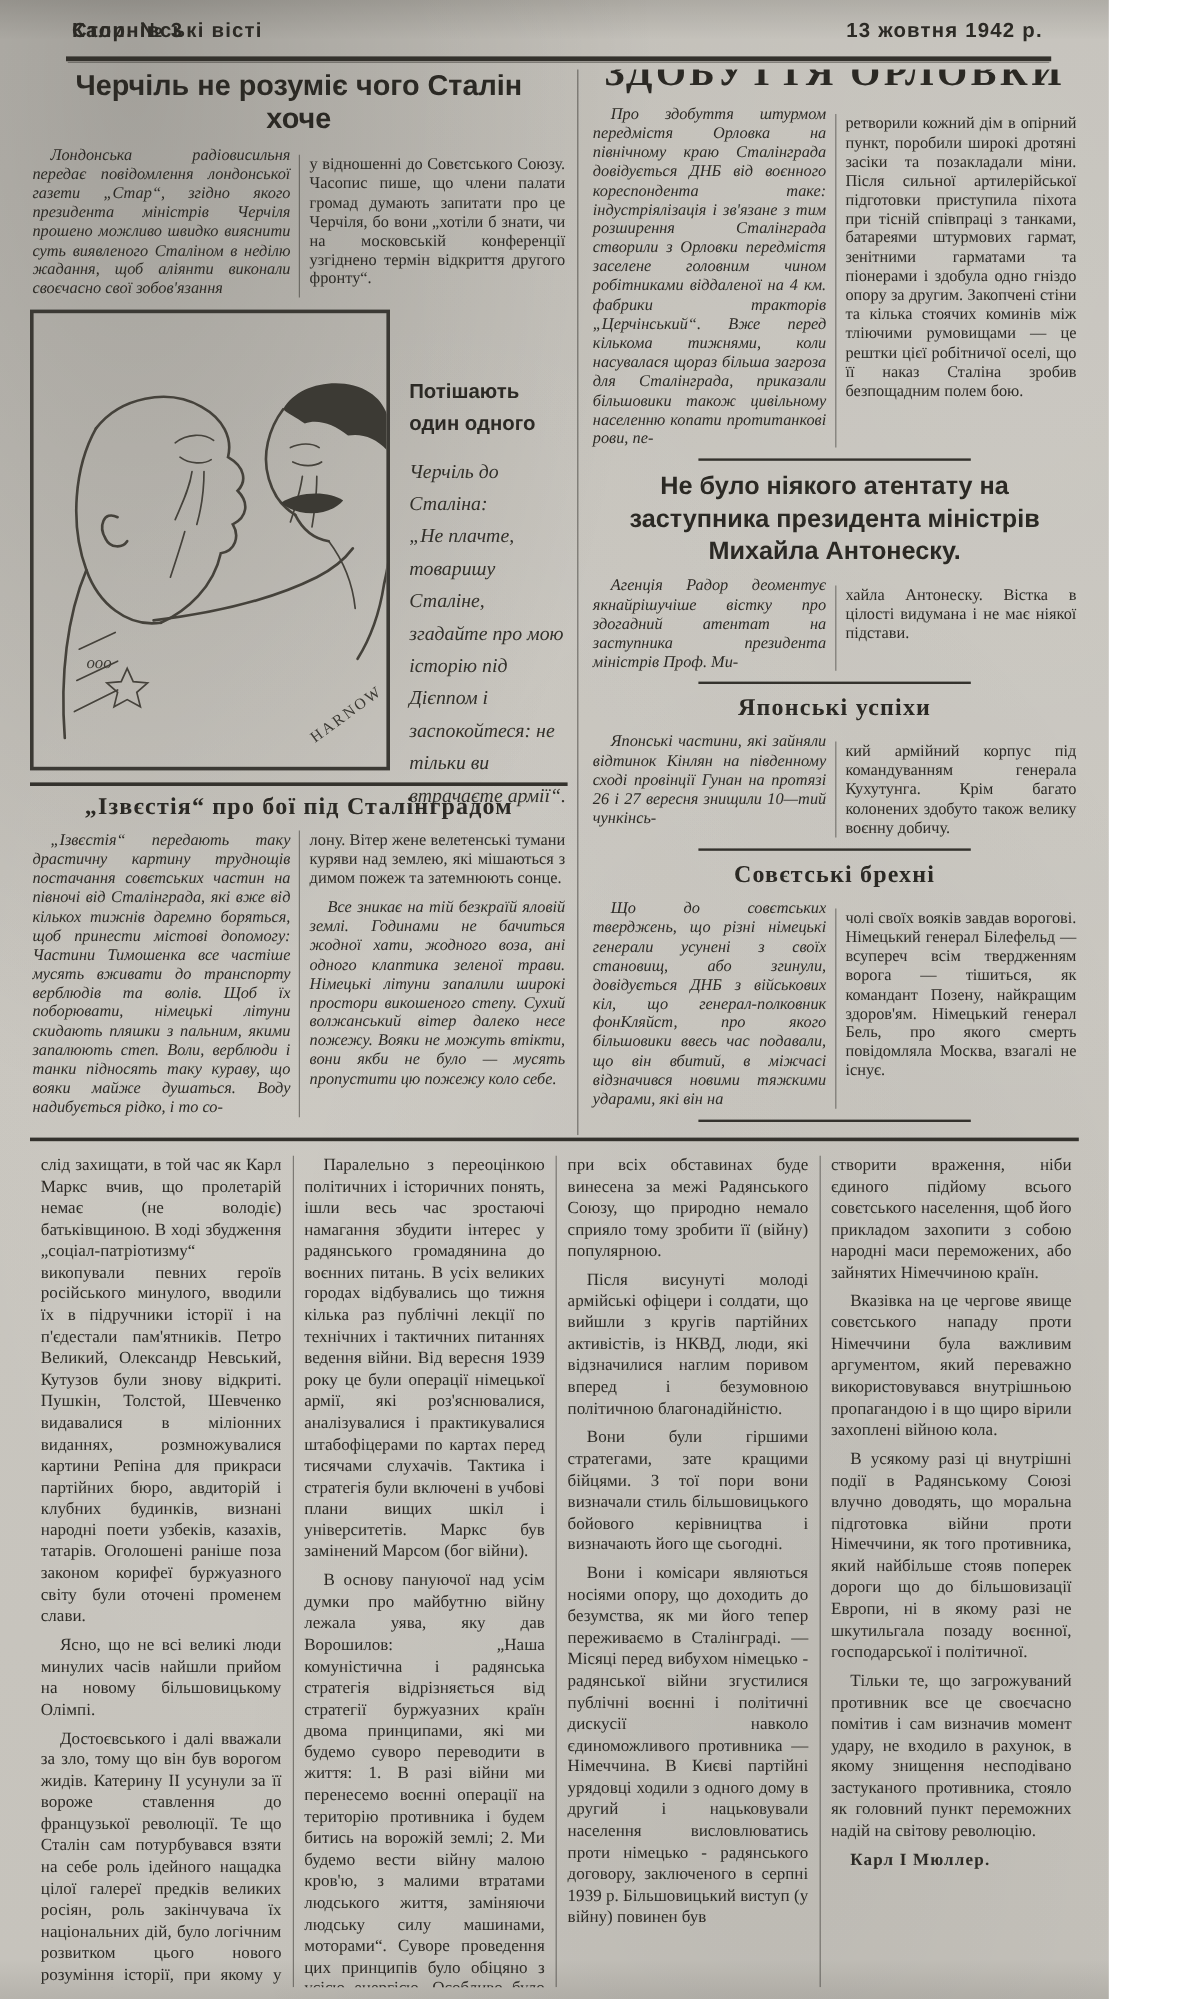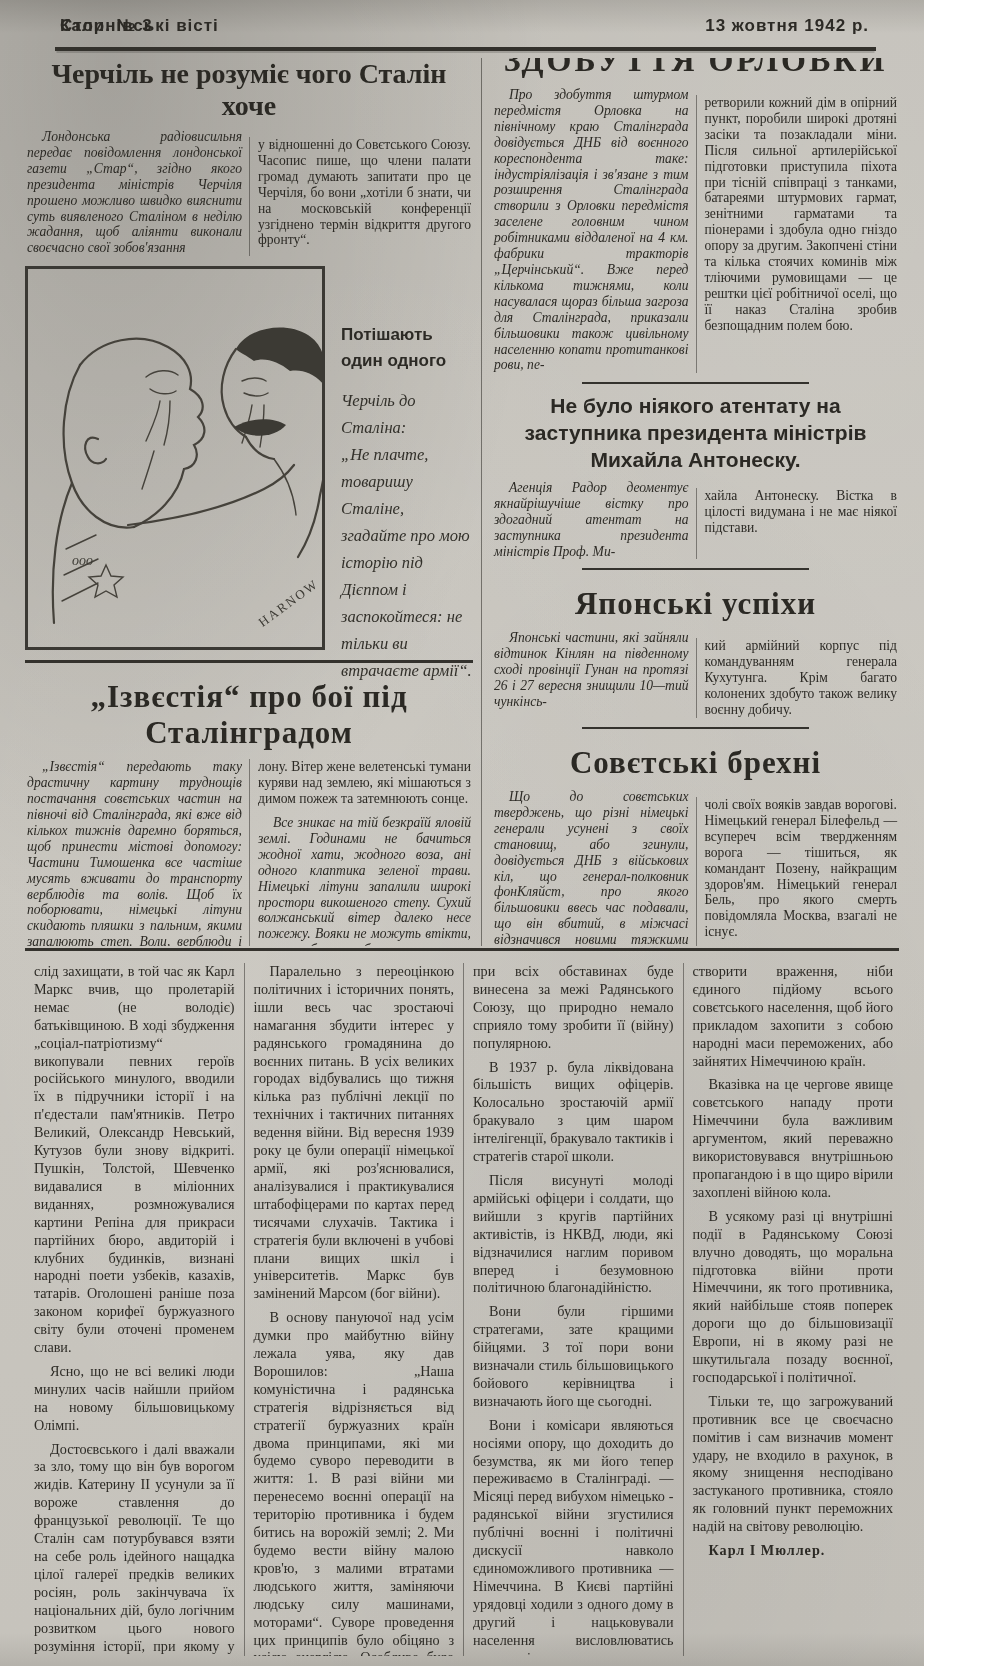--- a/index.html
+++ b/index.html
@@ -23,22 +23,22 @@
   }
   .masthead-row .center{position:absolute; left:0; right:14%; text-align:left;}
   .header-rule{position:absolute; top:47px; left:55px; right:48px; height:4px; background:#33312c;
     box-shadow:0 3px 0 -1.5px rgba(51,49,44,.45);}
   
   .content{position:absolute; top:58px; left:25px; right:25px; height:888px; display:flex; overflow:hidden;}
   .left-half{width:448px; flex:none; padding-right:8px;}
   .right-half{flex:1; border-left:1px solid rgba(44,42,37,.55); padding-left:10px; margin-top:-16px;}
   
   .hl{margin:0; text-align:center; color:#2b2924;}
-  .hl-sans{font-family:Liberation Serif, serif; font-weight:bold; font-size:28px; letter-spacing:0; margin:0 13px 7px;}
-  .hl-serif{font-weight:bold; font-size:31px; letter-spacing:1px; margin:16px 0 8px;}
+  .hl-sans{font-family:Liberation Sans, sans-serif; font-weight:bold; font-size:24px; letter-spacing:0; margin:0 13px 7px;}
+  .hl-serif{font-weight:bold; font-size:20px; letter-spacing:1px; margin:6px 0 8px;}
   .hl-big{font-size:32px; letter-spacing:3px; margin:0 0 8px;}
   .hl-two{font-family:"Liberation Sans",sans-serif; font-weight:bold; font-size:21px; line-height:1.28; margin:0 0 6px;}
   
   .twocol{display:flex; align-items:stretch;}
   .twocol > .col{width:50%; box-sizing:border-box; padding:0 7px 0 2px;}
   .twocol > .col + .col{border-left:1px solid rgba(44,42,37,.5); padding:0 2px 0 8px;}
   .body-text p{font-size:13.6px; line-height:15.9px; text-align:justify; margin:0;}
   .body-text p + p{margin-top:8px;}
   .ind{text-indent:15px;font-style:italic;}
   
@@ -202,21 +202,20 @@
       <p class="cont">слід захищати, в той час як Карл Маркс вчив, що пролетарій немає (не володіє) батьківщиною. В ході збудження „соціал-патріотизму“ викопували певних героїв російського минулого, вводили їх в підручники історії і на п'єдестали пам'ятників. Петро Великий, Олександр Невський, Кутузов були знову відкриті. Пушкін, Толстой, Шевченко видавалися в міліонних виданнях, розмножувалися картини Репіна для прикраси партійних бюро, авдиторій і клубних будинків, визнані народні поети узбеків, казахів, татарів. Оголошені раніше поза законом корифеї буржуазного світу були оточені променем слави.</p>
       <p>Ясно, що не всі великі люди минулих часів найшли прийом на новому більшовицькому Олімпі.</p>
       <p>Достоєвського і далі вважали за зло, тому що він був ворогом жидів. Катерину II усунули за її вороже ставлення до французької революції. Те що Сталін сам потурбувався взяти на себе роль ідейного нащадка цілої галереї предків великих росіян, роль закінчувача їх національних дій, було логічним розвитком цього нового розуміння історії, при якому у молодої більшовицької ґенерації відмовився працювати розум, а на старих найшов сміх.</p>
     </div>
     <div class="essay-col">
       <p>Паралельно з переоцінкою політичних і історичних понять, ішли весь час зростаючі намагання збудити інтерес у радянського громадянина до воєнних питань. В усіх великих городах відбувались що тижня кілька раз публічні лекції по технічних і тактичних питаннях ведення війни. Від вересня 1939 року це були операції німецької армії, які роз'яснювалися, аналізувалися і практикувалися штабофіцерами по картах перед тисячами слухачів. Тактика і стратегія були включені в учбові плани вищих шкіл і університетів. Маркс був замінений Марсом (бог війни).</p>
       <p>В основу пануючої над усім думки про майбутню війну лежала уява, яку дав Ворошилов: „Наша комуністична і радянська стратегія відрізняється від стратегії буржуазних країн двома принципами, які ми будемо суворо переводити в життя: 1. В разі війни ми перенесемо воєнні операції на територію противника і будем битись на ворожій землі; 2. Ми будемо вести війну малою кров'ю, з малими втратами людського життя, заміняючи людську силу машинами, моторами“. Суворе проведення цих принципів було обіцяно з усією енергією. Особливо було встановлено, що майбутня війна</p>
     </div>
     <div class="essay-col">
       <p class="cont">при всіх обставинах буде винесена за межі Радянського Союзу, що природно немало сприяло тому зробити її (війну) популярною.</p>
-      <p>В 1937 р. була ліквідована більшість вищих офіцерів. Колосально зростаючій армії бракувало з цим шаром інтелігенції, бракувало тактиків і стратегів старої школи.</p>
       <p>Після висунуті молоді армійські офіцери і солдати, що вийшли з кругів партійних активістів, із НКВД, люди, які відзначилися наглим поривом вперед і безумовною політичною благонадійністю.</p>
       <p>Вони були гіршими стратегами, зате кращими бійцями. З тої пори вони визначали стиль більшовицького бойового керівництва і визначають його ще сьогодні.</p>
       <p>Вони і комісари являються носіями опору, що доходить до безумства, як ми його тепер переживаємо в Сталінграді. — Місяці перед вибухом німецько - радянської війни згустилися публічні воєнні і політичні дискусії навколо єдиноможливого противника — Німеччина. В Києві партійні урядовці ходили з одного дому в другий і нацьковували населення висловлюватись проти німецько - радянського договору, заключеного в серпні 1939 р. Більшовицький виступ (у війну) повинен був</p>
     </div>
     <div class="essay-col">
       <p class="cont">створити враження, ніби єдиного підйому всього совєтського населення, щоб його прикладом захопити з собою народні маси переможених, або зайнятих Німеччиною країн.</p>
       <p>Вказівка на це чергове явище совєтського нападу проти Німеччини була важливим аргументом, який переважно використовувався внутрішньою пропагандою і в що щиро вірили захоплені війною кола.</p>
       <p>В усякому разі ці внутрішні події в Радянському Союзі влучно доводять, що моральна підготовка війни проти Німеччини, як того противника, який найбільше стояв поперек дороги що до більшовизації Европи, ні в якому разі не шкутильгала позаду воєнної, господарської і політичної.</p>
       <p>Тільки те, що загрожуваний противник все це своєчасно помітив і сам визначив момент удару, не входило в рахунок, в якому знищення несподівано застуканого противника, стояло як головний пункт переможних надій на світову революцію.</p>
       <p class="signature">Карл І Мюллер.</p>

